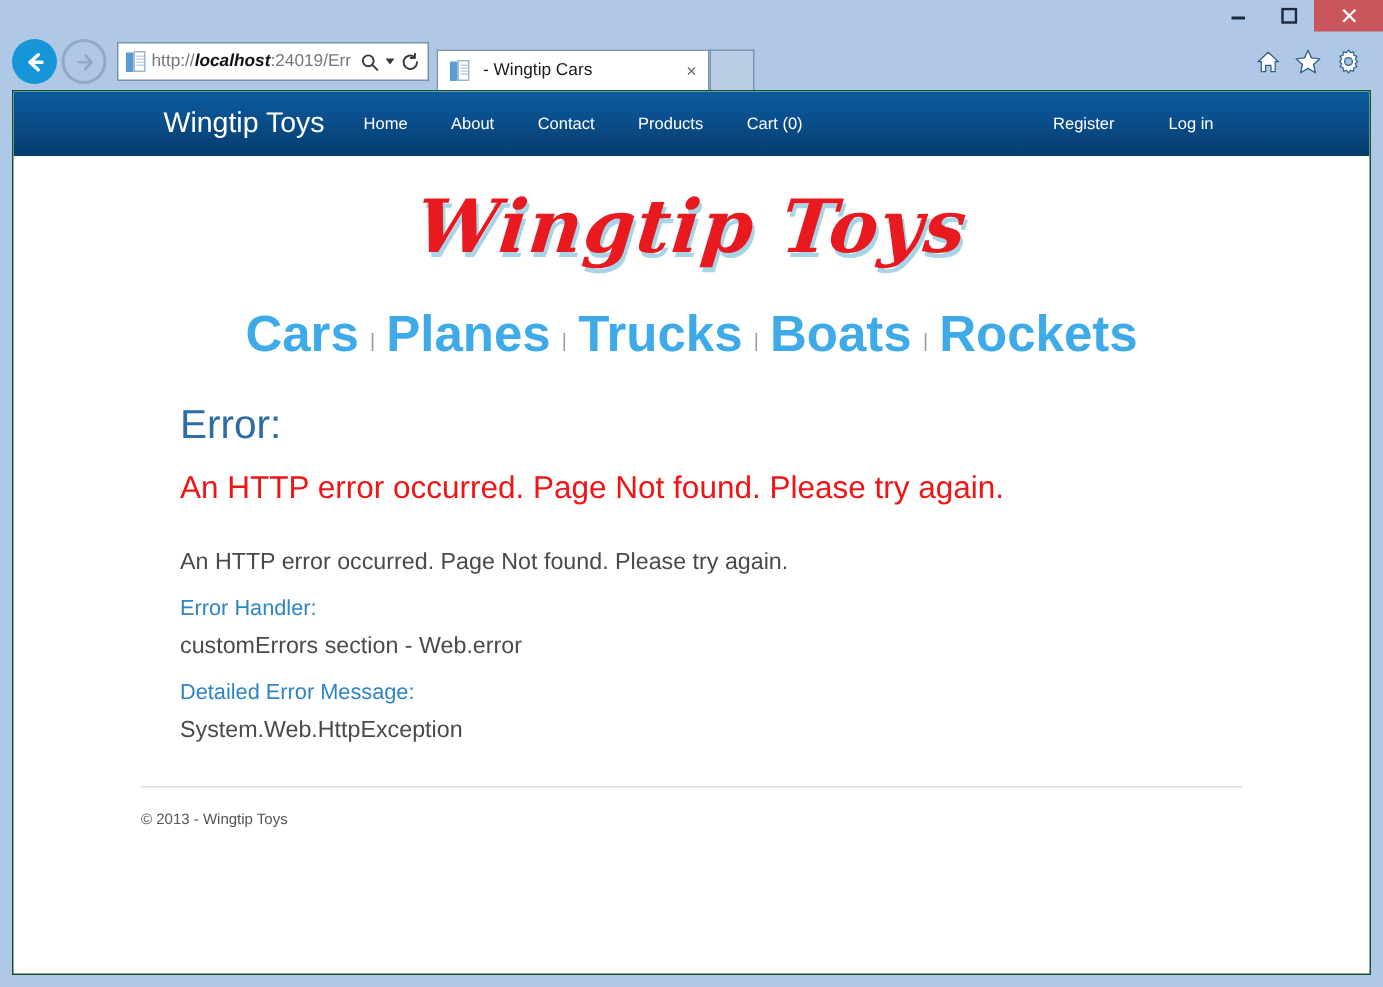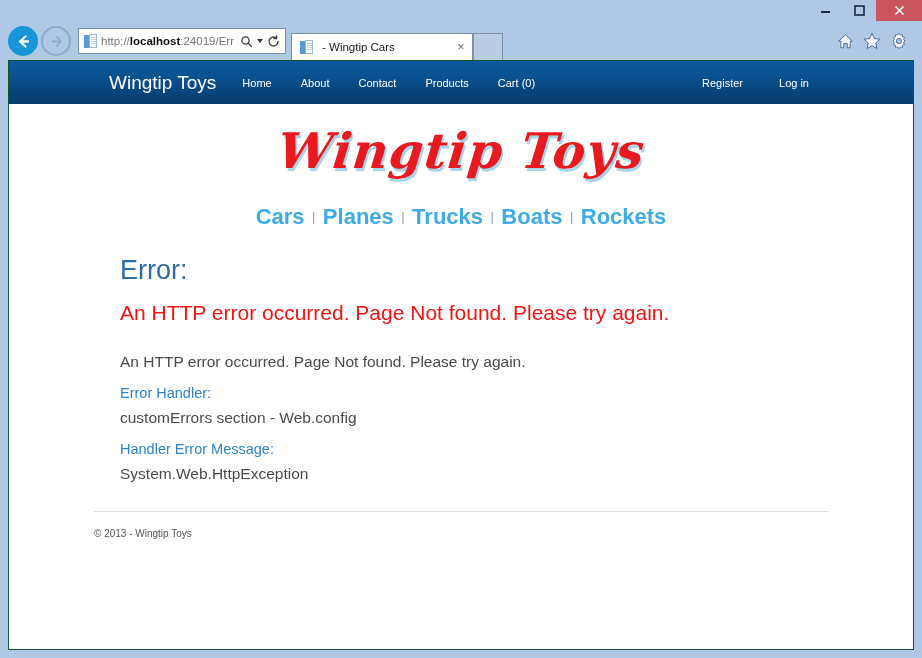--- a/index.html
+++ b/index.html
@@ -122,21 +122,21 @@
     background: #c3d2e0;
   }
 
   .url {
     flex: 1 1 auto;
     font-size: 11.5px;
     color: #767676;
     white-space: nowrap;
     overflow: hidden;
   }
-  .url .host { color: #111111; font-weight: bold; }
+  .url .host { color: #111111; font-weight: bold; font-style: italic; }
 
   .ab-icons {
     display: flex;
     align-items: center;
     flex: 0 0 auto;
     color: #3a3a3a;
     gap: 2px;
     padding-right: 2px;
   }
   .ab-icons .caret {
@@ -258,21 +258,21 @@
   }
 
   
   .cats {
     text-align: center;
     padding-top: 22px;
     padding-bottom: 6px;
     white-space: nowrap;
   }
   .cat {
-    font-size: 22px;
+    font-size: 34px;
     font-weight: bold;
     color: #3eabe8;
   }
   .catsep {
     font-size: 13px;
     color: #9a9a9a;
     margin: 0 3px;
     position: relative;
     top: -3px;
   }
@@ -432,23 +432,23 @@
       <a class="cat">Rockets</a>
     </div>
 
     <div class="content">
       <div class="err-heading">Error:</div>
       <div class="err-msg">An HTTP error occurred. Page Not found. Please try again.</div>
 
       <div class="detail-value">An HTTP error occurred. Page Not found. Please try again.</div>
 
       <div class="detail-label">Error Handler:</div>
-      <div class="detail-value">customErrors section - Web.config</div>
-
-      <div class="detail-label">Handler Error Message:</div>
+      <div class="detail-value">customErrors section - Web.error</div>
+
+      <div class="detail-label">Detailed Error Message:</div>
       <div class="detail-value">System.Web.HttpException</div>
     </div>
 
     <div class="footer-rule"></div>
     <div class="footer">© 2013 - Wingtip Toys</div>
 
   </div>
 </div>
 
 </body></html>

